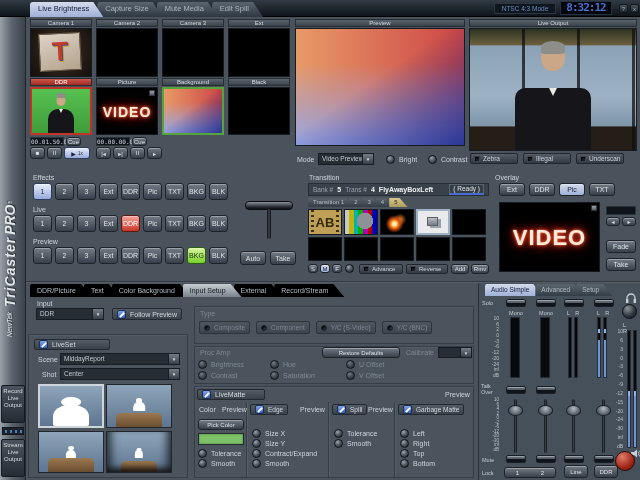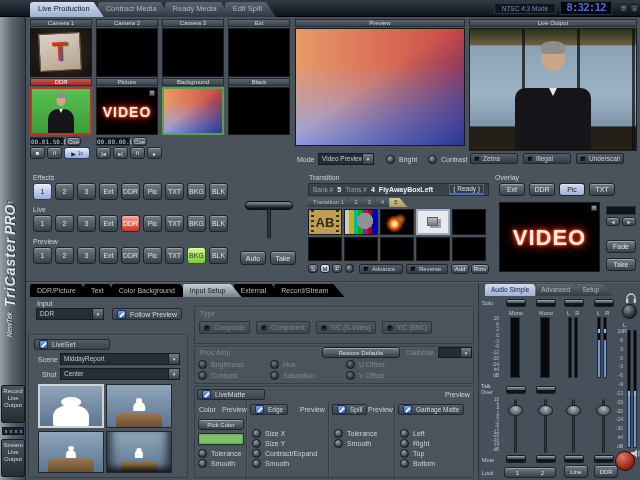--- a/index.html
+++ b/index.html
@@ -124,23 +124,23 @@
 .rknob{position:absolute;border-radius:50%;background:radial-gradient(circle at 35% 28%,#e07a6a,#a02818 60%,#5e120a);border:1px solid #2e0a06;}
 .hpknob{position:absolute;border-radius:50%;background:radial-gradient(circle at 35% 28%,#8a949c,#2b3239 60%,#13181d);border:1px solid #0c0f13;}
 </style>
 </head>
 <body>
 
 <div id="app">
 
   <div class="titlebar">
     <div class="tt-tabs">
-        <div class="tt-tab st-active">Live Production</div>
-        <div class="tt-tab">Contract Media</div>
-        <div class="tt-tab">Ready Media</div>
+        <div class="tt-tab st-active">Live Brightness</div>
+        <div class="tt-tab">Capture Size</div>
+        <div class="tt-tab">Mute Media</div>
         <div class="tt-tab">Edit Spill</div>
       </div>
     <div class="ntsc">NTSC 4:3 Mode</div>
     <div class="clock">8:32:12</div>
     <div class="winbtn" style="left:619px;">?</div>
     <div class="winbtn" style="left:630px;">x</div>
   </div>
 
   <div class="strip">
     <div class="brand"><span class="b-newtek">NewTek</span> <span class="b-tri">TriCaster</span> <span class="b-pro">PRO</span><span class="b-tm">™</span></div>

